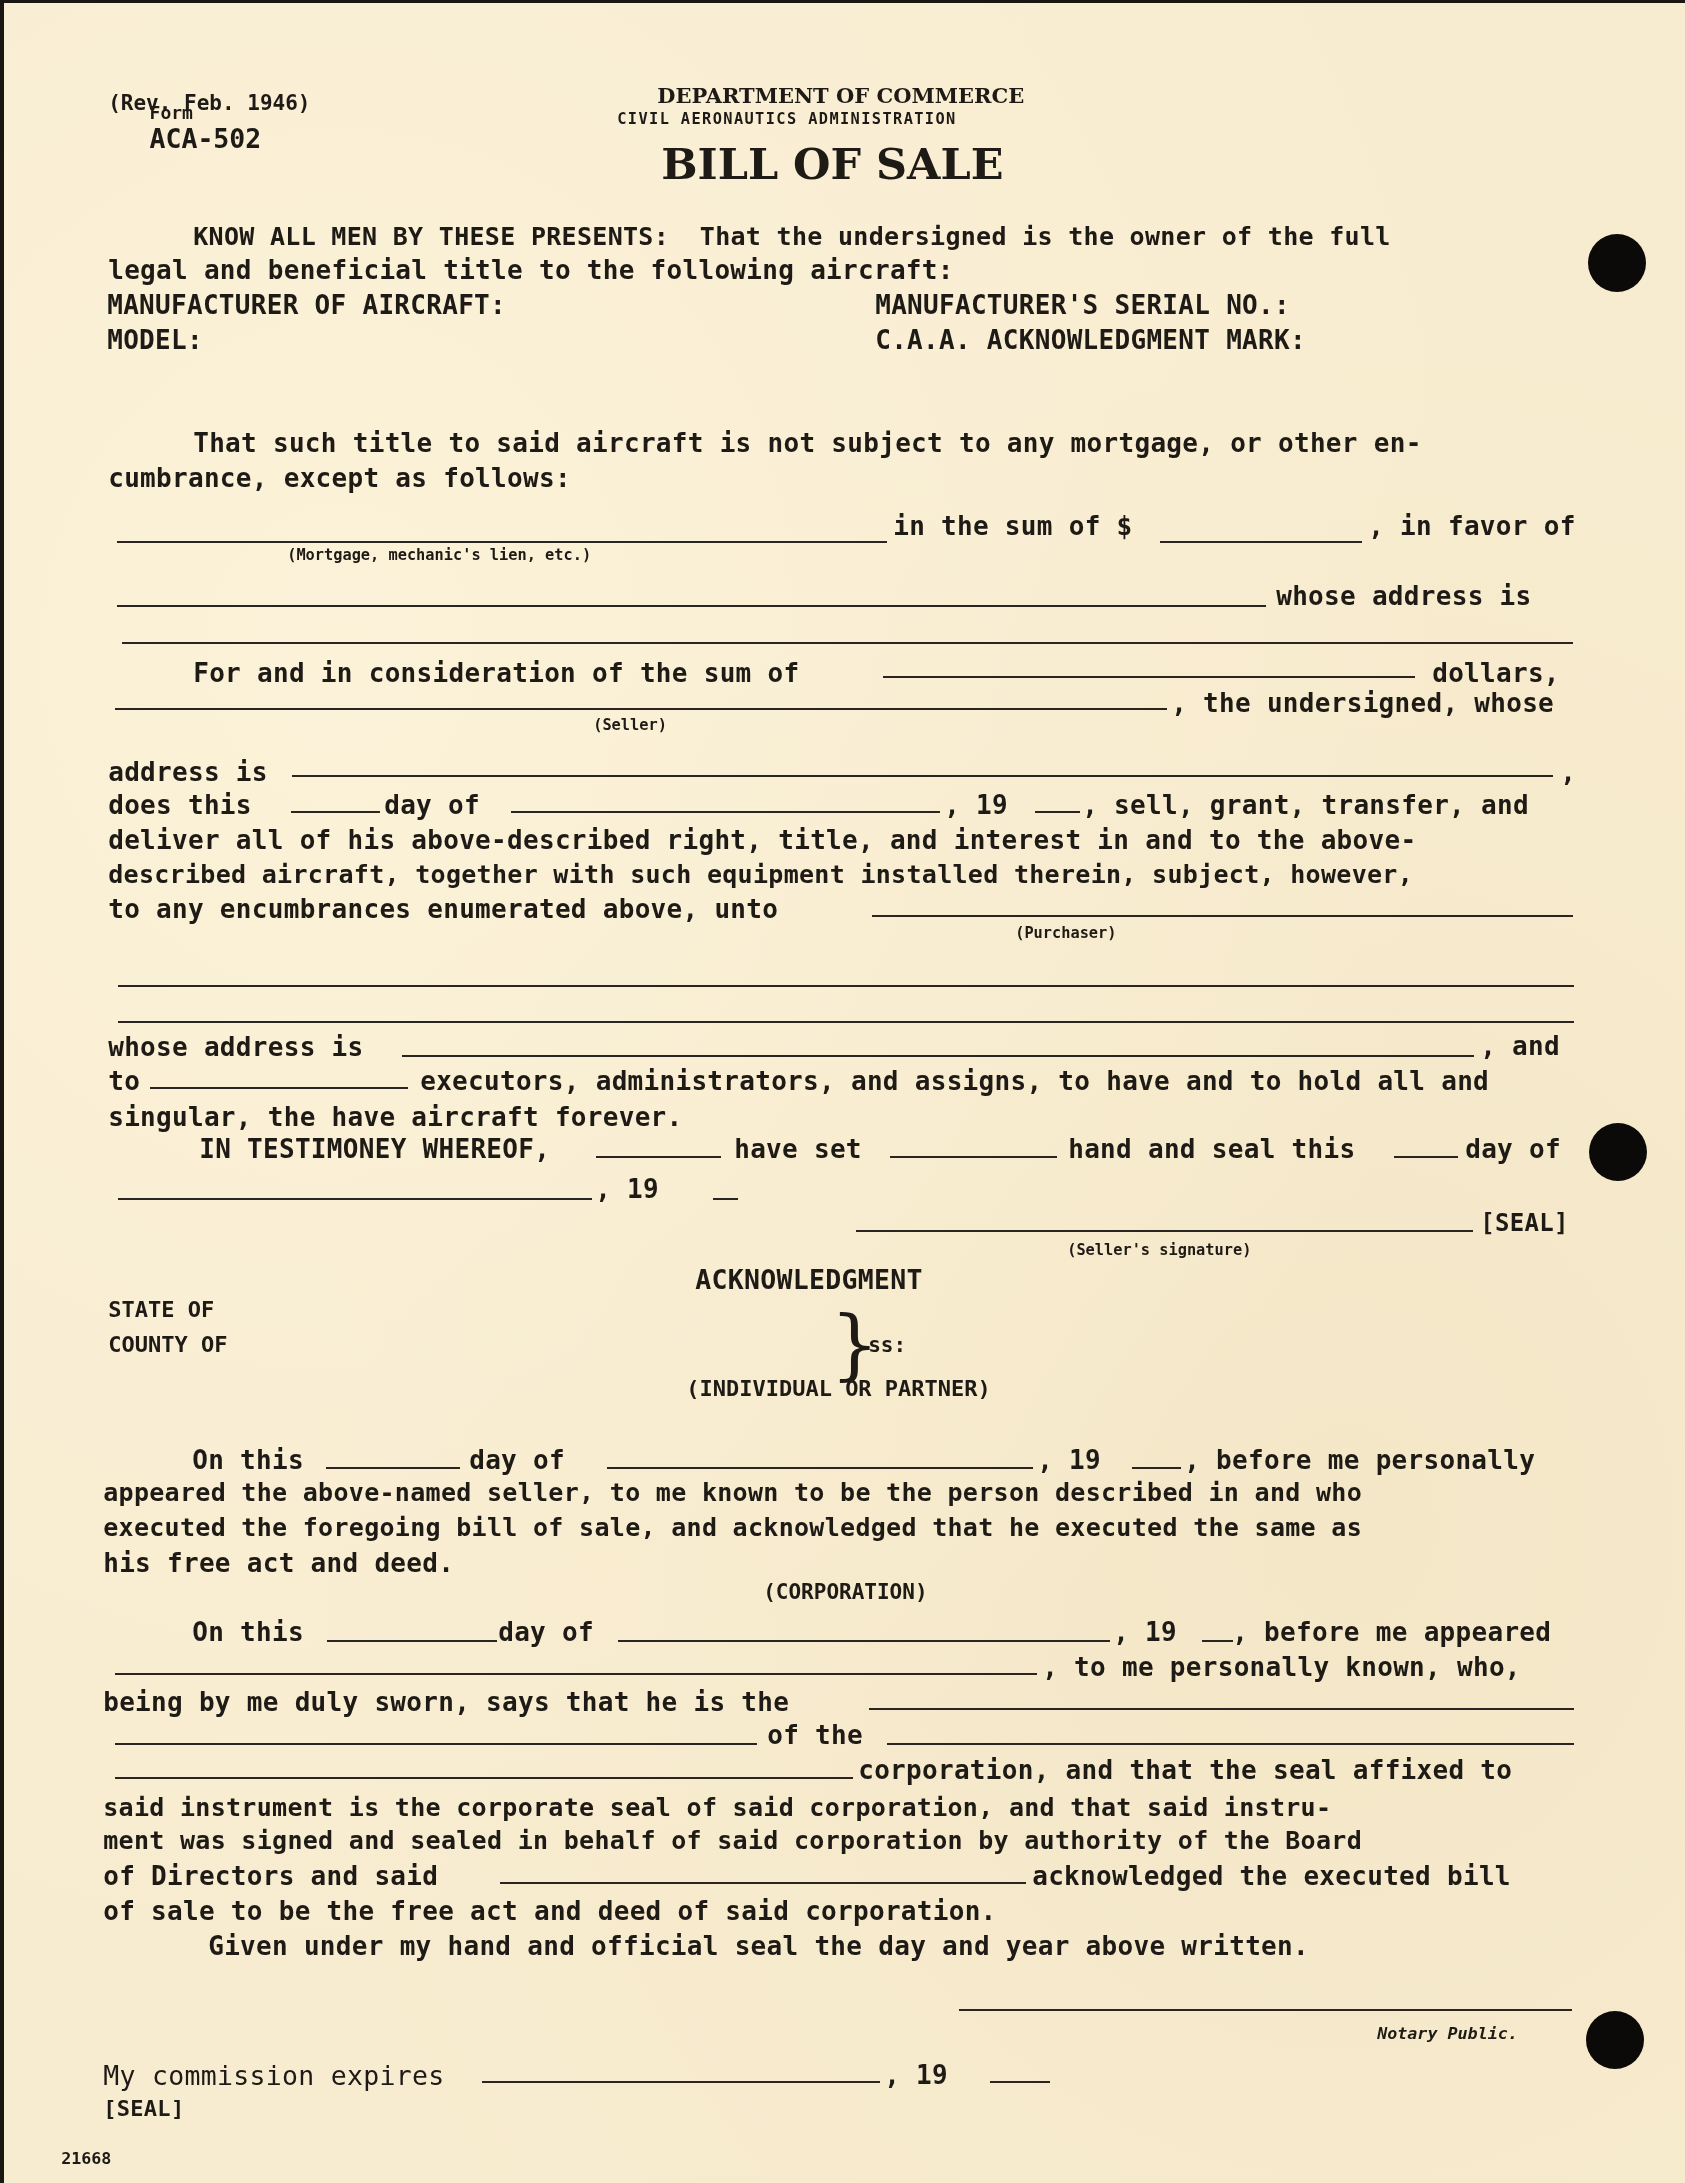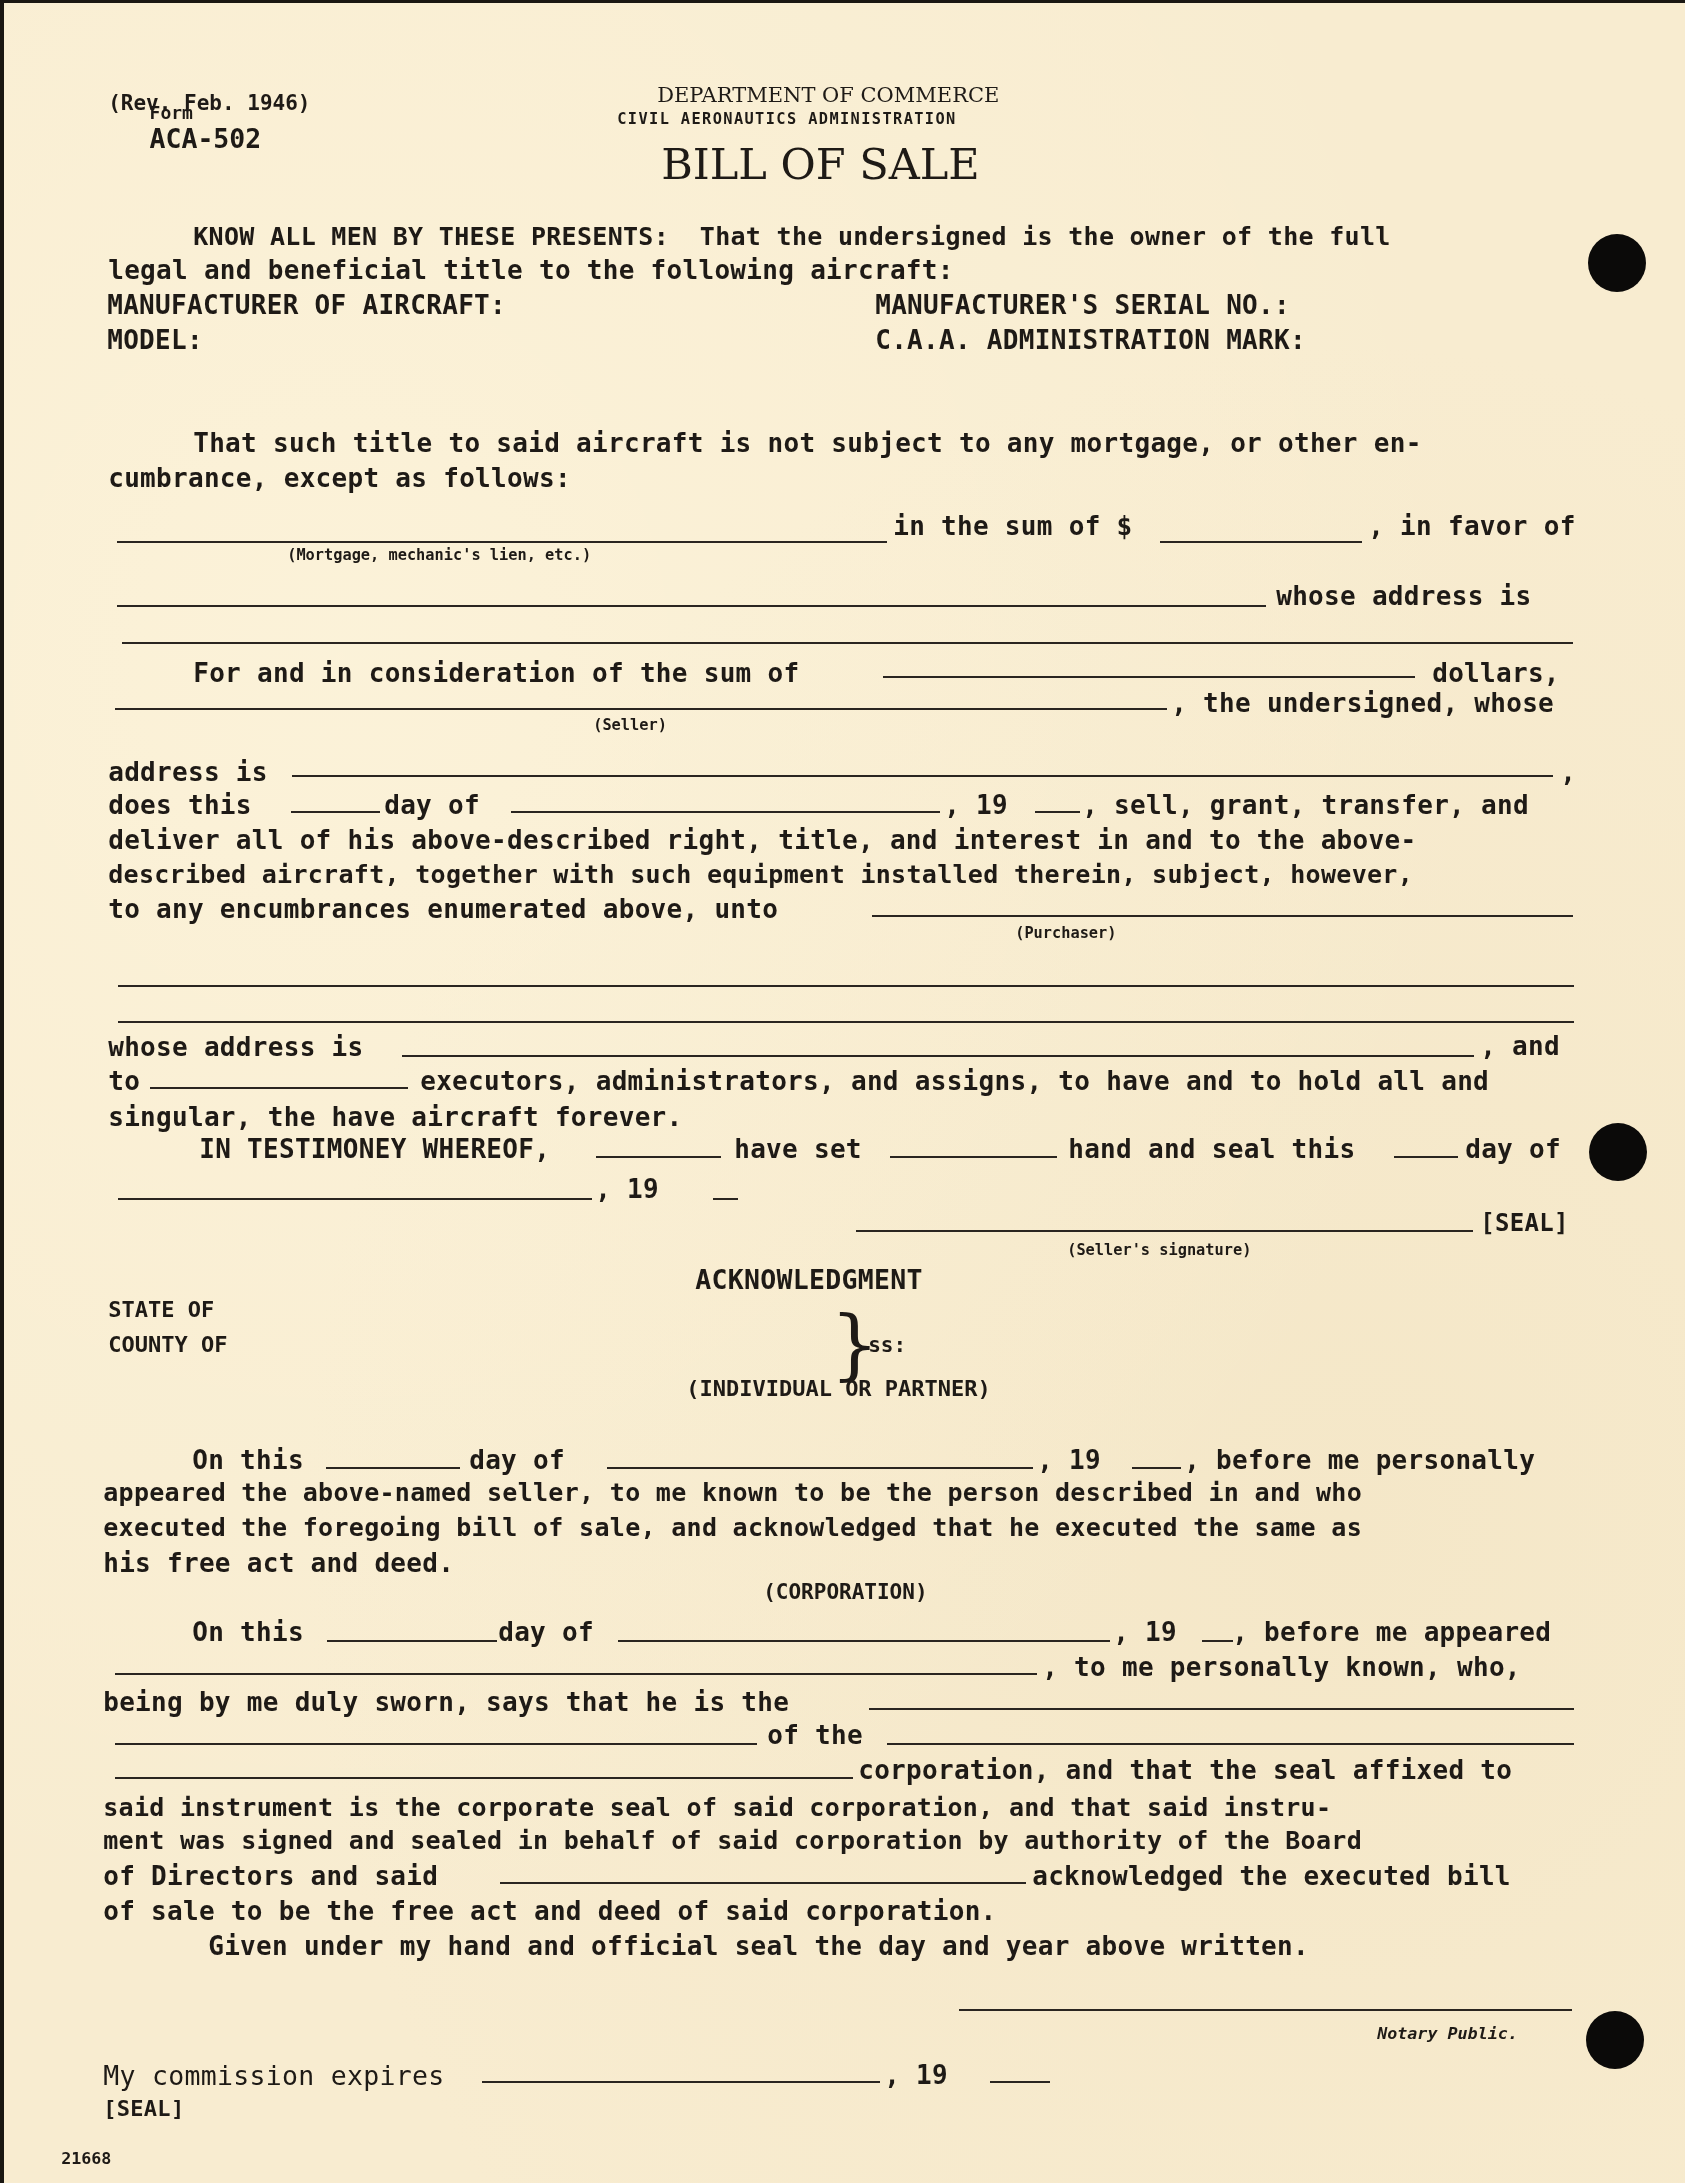--- a/index.html
+++ b/index.html
@@ -15,21 +15,21 @@
         radial-gradient(ellipse at 20% 30%, rgba(255,248,225,0.5), transparent 60%),
         radial-gradient(ellipse at 80% 70%, rgba(240,225,190,0.45), transparent 55%);
       color: #1e1a16;
       font-family: "DejaVu Sans Mono", "Liberation Mono", monospace;
     }
     .t { position: absolute; white-space: pre; font-weight: bold; }
     .body-text { font-size: 26px; letter-spacing: 0.3px; }
     .small { font-size: 15.3px; }
     .line { position: absolute; height: 2.1px; background: #2a2520; }
     .hole { position: absolute; width: 58px; height: 58px; border-radius: 50%; background: #0b0a09; }
-    .title { font-family: "DejaVu Serif", "Liberation Serif", serif; font-weight: normal; }
+    .title { font-family: "DejaVu Serif", "Liberation Serif", serif; font-weight: bold; }
     .brace { position: absolute; font-size: 77px; font-weight: normal; font-family: "DejaVu Serif", serif; line-height: 1; }
   </style>
 </head>
 <body>
 
 <div class="page">
 
   <div class="hole" style="left:1584px;top:231px;"></div>
   <div class="hole" style="left:1585px;top:1120px;"></div>
   <div class="hole" style="left:1582px;top:2008px;"></div>
@@ -41,21 +41,21 @@
   <div class="t" style="left:104px;top:88px;font-size:21px;">(Rev. Feb. 1946)</div>
   <div class="t title" style="left:653px;top:80px;font-size:21px;">DEPARTMENT OF COMMERCE</div>
   <div class="t" style="left:613px;top:107px;font-size:15.3px;letter-spacing:1.4px;">CIVIL AERONAUTICS ADMINISTRATION</div>
   <div class="t title" style="left:657px;top:136px;font-size:43px;">BILL OF SALE</div>
 
   <div class="t body-text" style="left:189px;top:219px;font-size:25px;">KNOW ALL MEN BY THESE PRESENTS:  That the undersigned is the owner of the full</div>
   <div class="t body-text" style="left:104px;top:252px;">legal and beneficial title to the following aircraft:</div>
   <div class="t body-text" style="left:103px;top:287px;">MANUFACTURER OF AIRCRAFT:</div>
   <div class="t body-text" style="left:871px;top:287px;">MANUFACTURER'S SERIAL NO.:</div>
   <div class="t body-text" style="left:103px;top:322px;">MODEL:</div>
-  <div class="t body-text" style="left:871px;top:322px;">C.A.A. ADMINISTRATION MARK:</div>
+  <div class="t body-text" style="left:871px;top:322px;">C.A.A. ACKNOWLEDGMENT MARK:</div>
 
   <div class="t body-text" style="left:189px;top:425px;">That such title to said aircraft is not subject to any mortgage, or other en-</div>
   <div class="t body-text" style="left:104px;top:460px;">cumbrance, except as follows:</div>
 
   <div class="line" style="left:113px;top:538px;width:770px;"></div>
   <div class="t body-text" style="left:889px;top:508px;">in the sum of $</div>
   <div class="line" style="left:1156px;top:538px;width:202px;"></div>
   <div class="t body-text" style="left:1364px;top:508px;">, in favor of</div>
   <div class="t small" style="left:283px;top:543px;">(Mortgage, mechanic's lien, etc.)</div>
 

